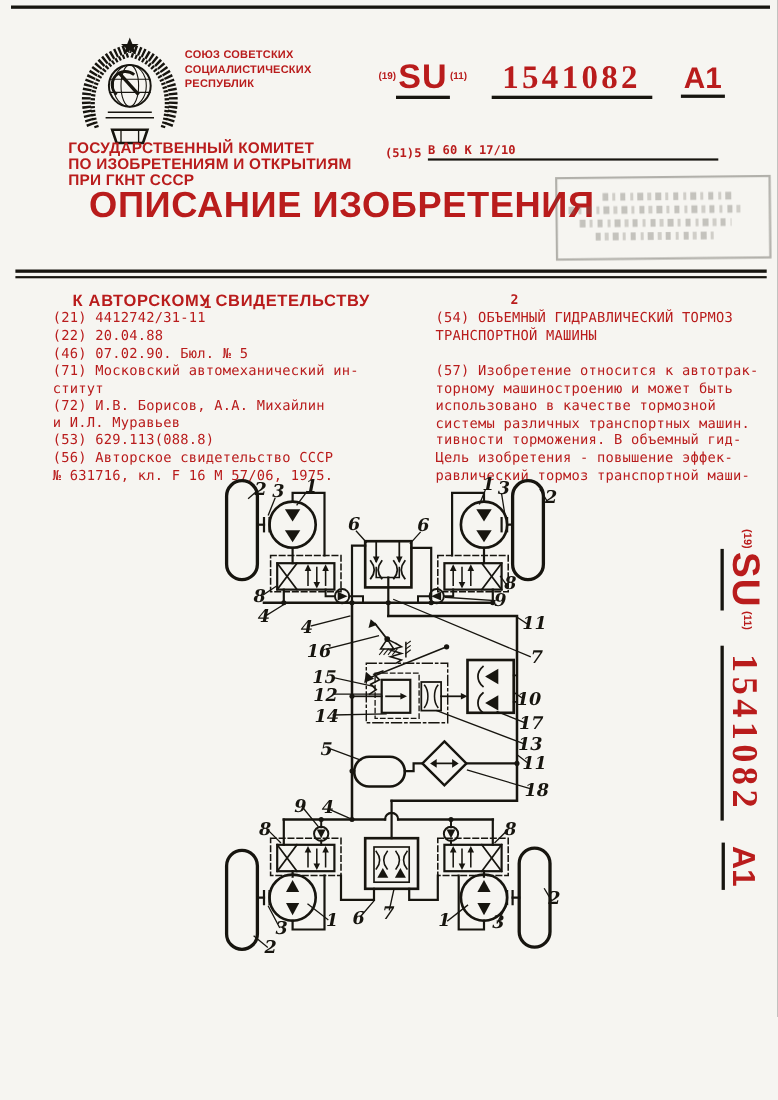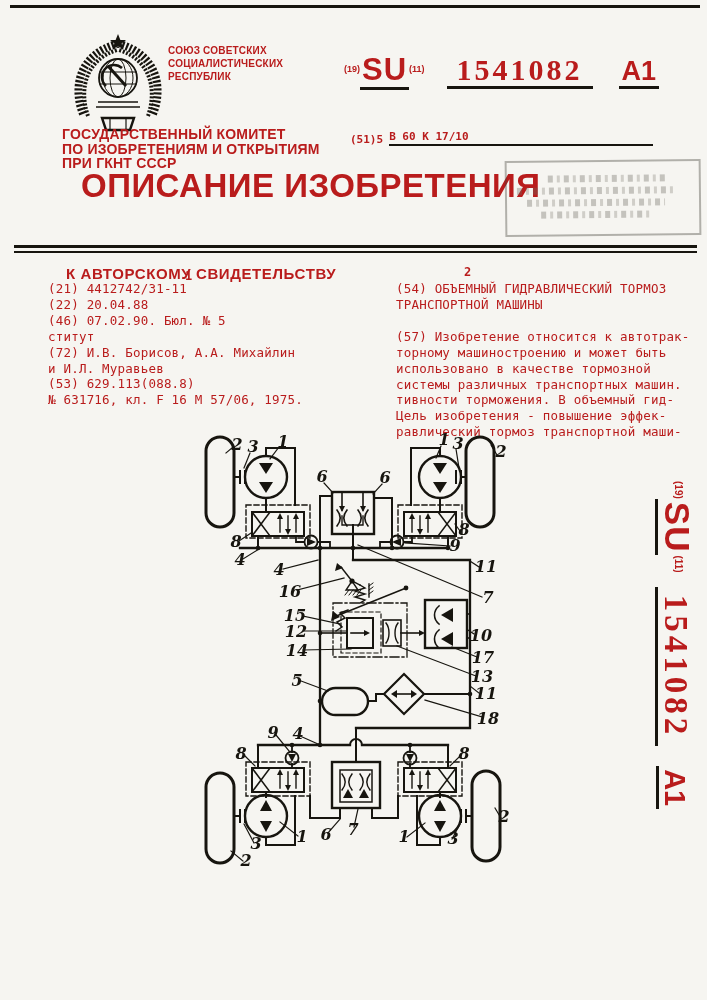--- a/index.html
+++ b/index.html
@@ -108,24 +108,26 @@
     <div class="sm" style="width:64%;margin-left:14%;"></div>
   </div>
 
   <div class="abs colmark" style="left:185px;top:269px;">1</div>
   <div class="abs colmark" style="left:464px;top:265px;">2</div>
 
   <div class="abs mono biblio">
     <div>(21) 4412742/31-11</div>
     <div>(22) 20.04.88</div>
     <div>(46) 07.02.90. Бюл. № 5</div>
+    <div>(71) Московский автомеханический ин-</div>
     <div>ститут</div>
     <div>(72) И.В. Борисов, А.А. Михайлин</div>
     <div>и И.Л. Муравьев</div>
     <div>(53) 629.113(088.8)</div>
+    <div>(56) Авторское свидетельство СССР</div>
     <div>№ 631716, кл. F 16 M 57/06, 1975.</div>
   </div>
 
   <div class="abs mono abstract">
     <div>(54) ОБЪЕМНЫЙ ГИДРАВЛИЧЕСКИЙ ТОРМОЗ</div>
     <div>ТРАНСПОРТНОЙ МАШИНЫ</div>
     <div class="gap"></div>
     <div>(57) Изобретение относится к автотрак-</div>
     <div>торному машиностроению и может быть</div>
     <div>использовано в качестве тормозной</div>

